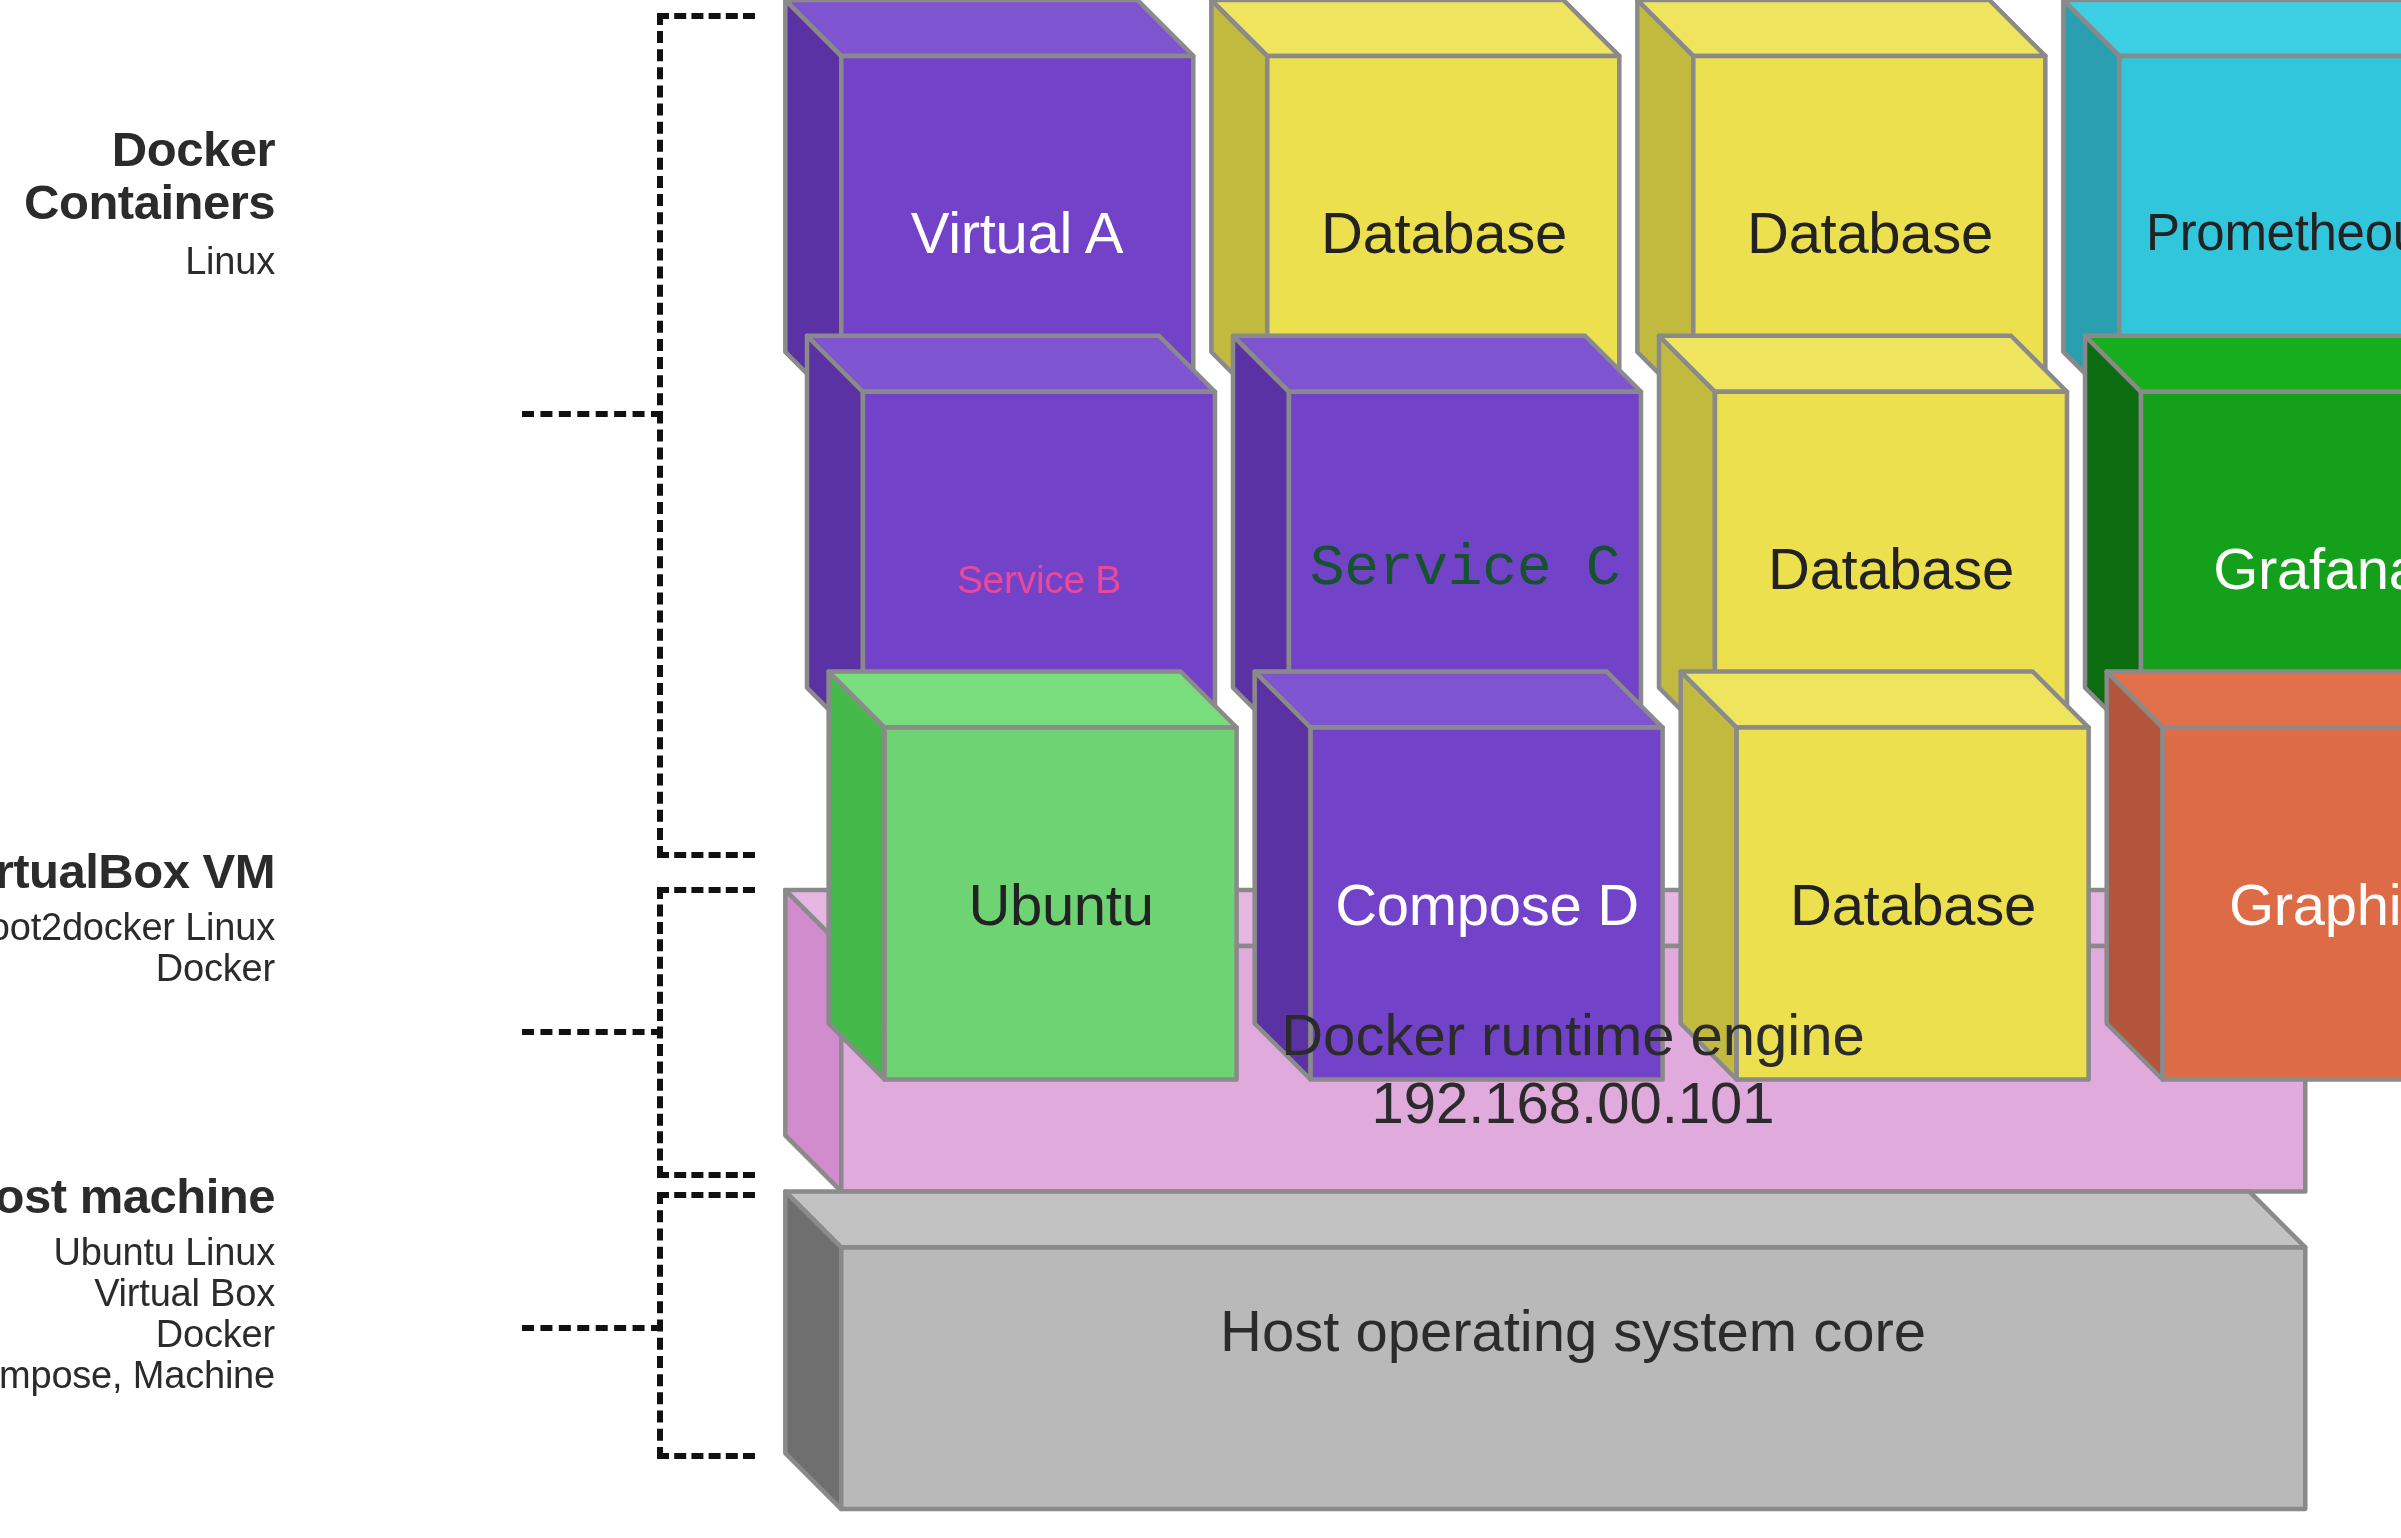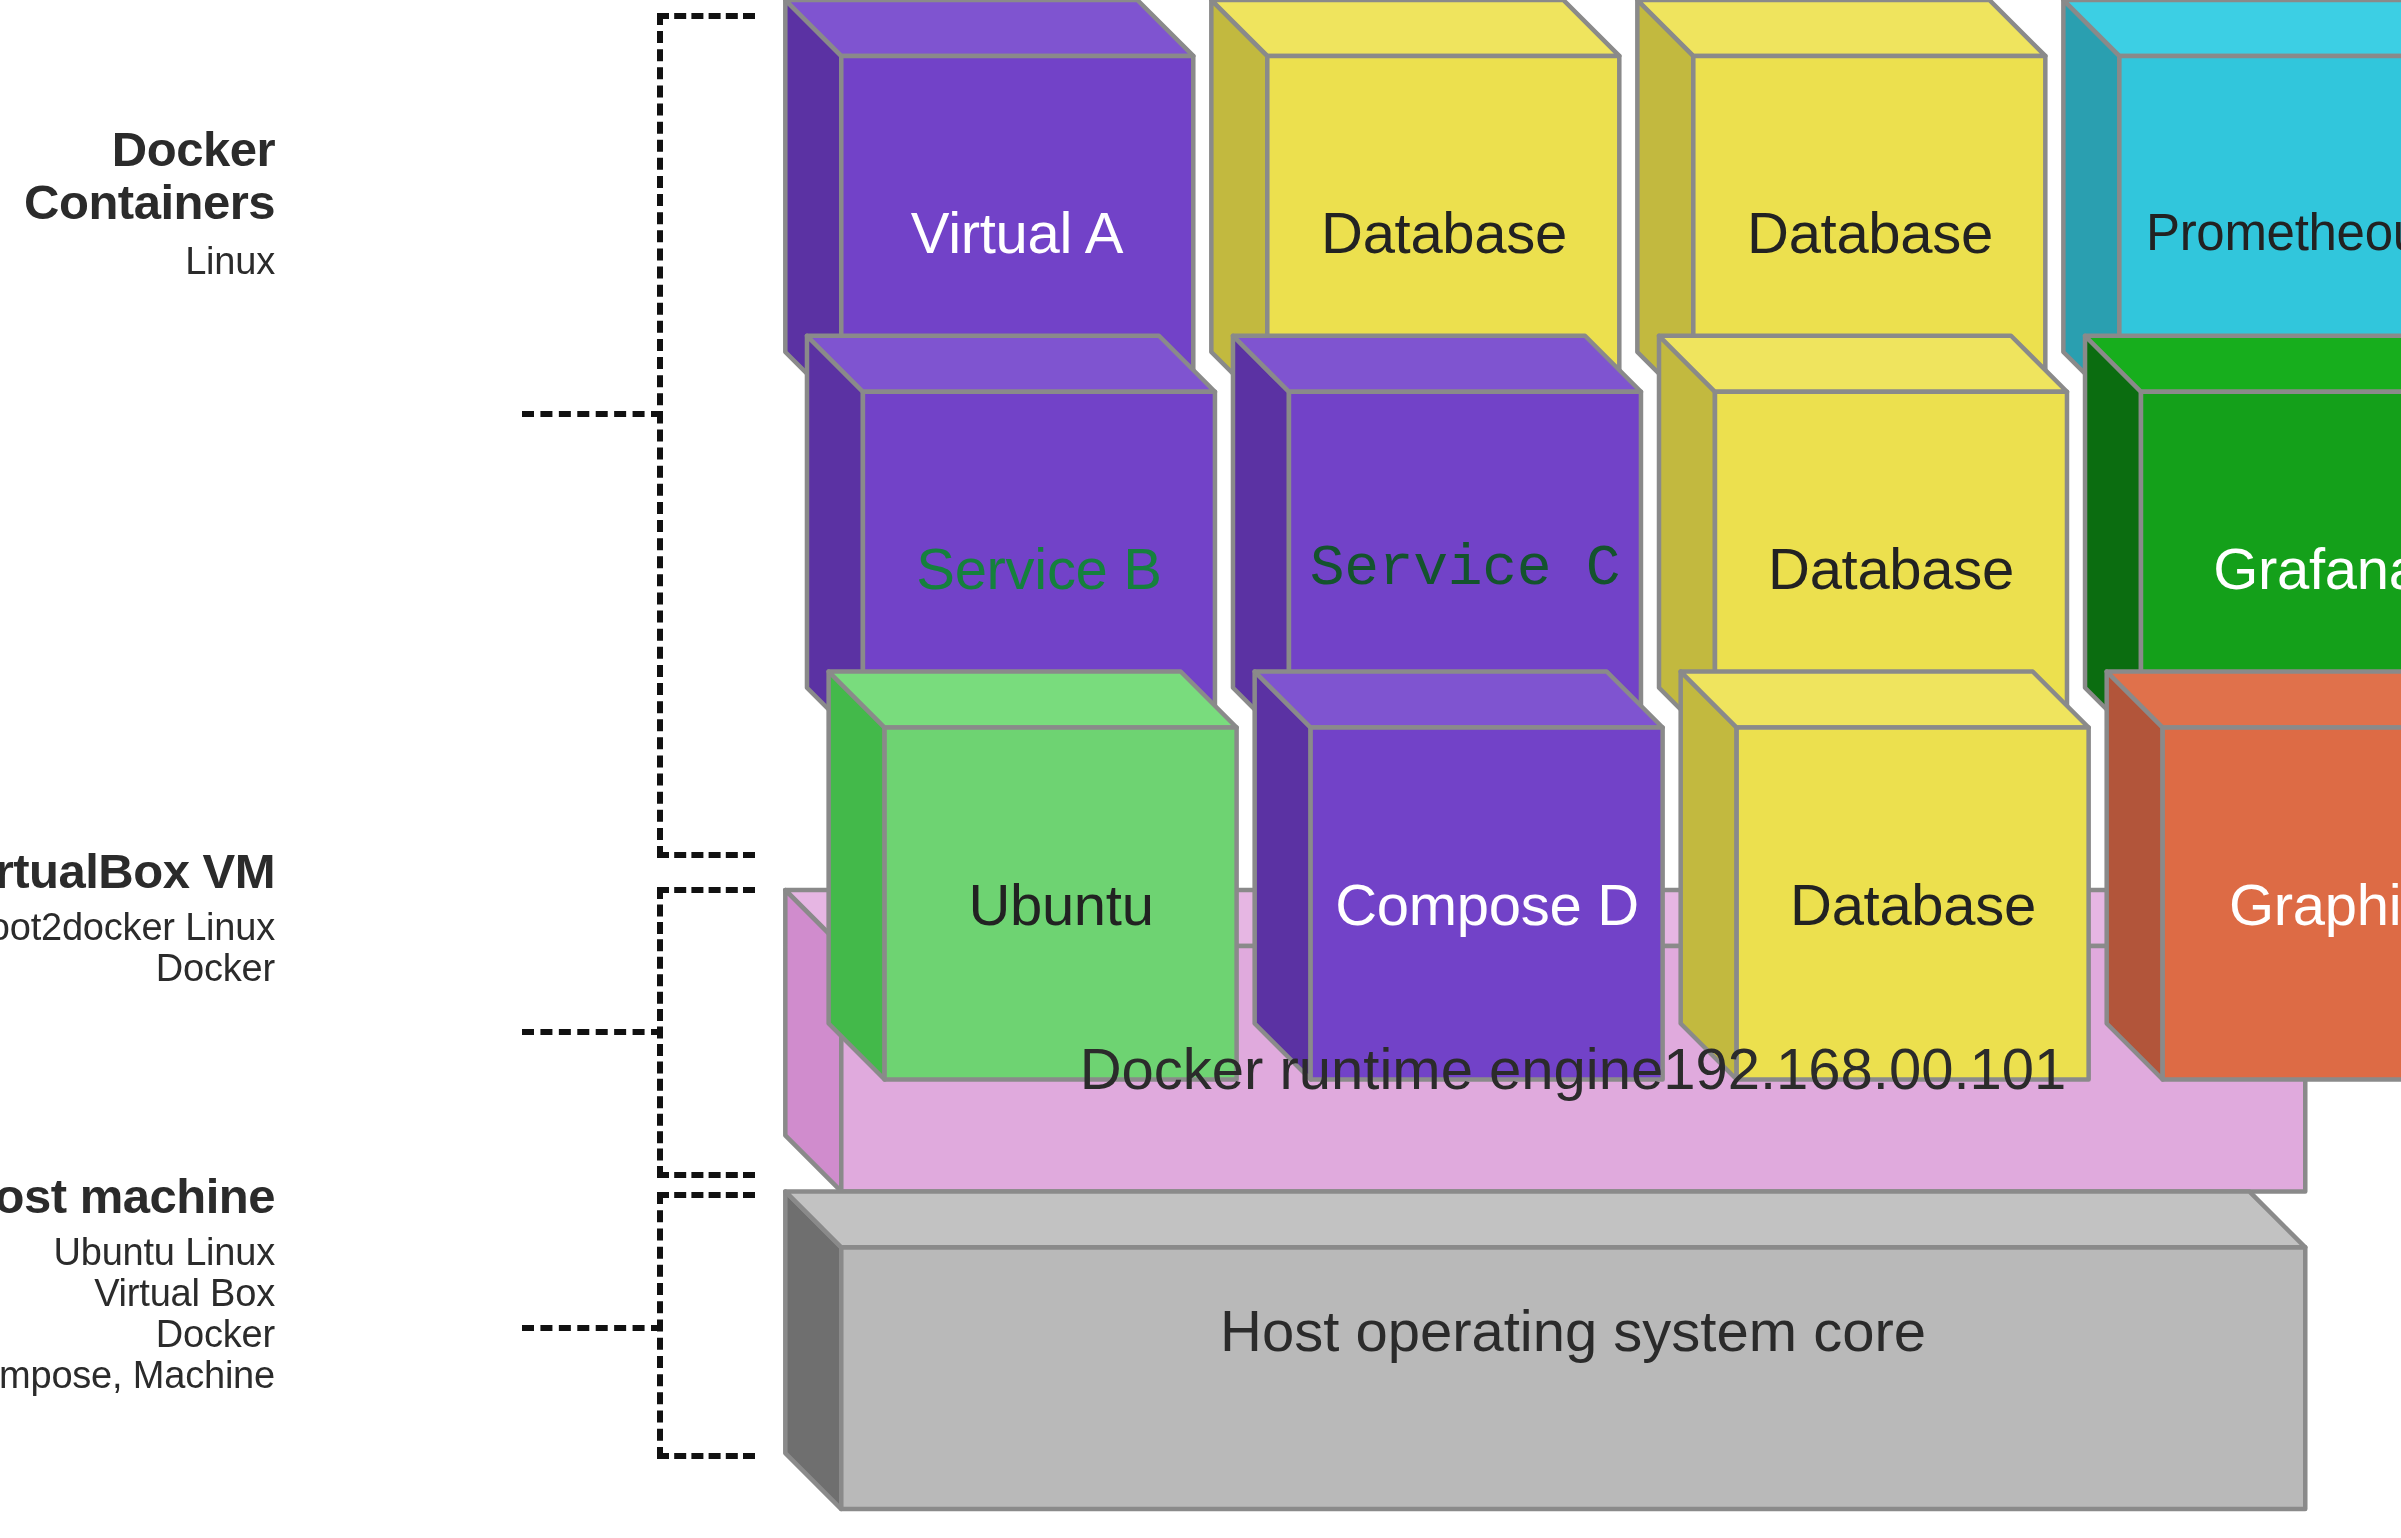--- a/index.html
+++ b/index.html
@@ -83,21 +83,21 @@
     display: flex;
     align-items: center;
     justify-content: center;
     text-align: center;
     pointer-events: none;
     letter-spacing: -0.3px;
   }
   .slab-label {
     position: absolute;
     display: flex;
-    flex-direction: row;
+    flex-direction: column;
     align-items: center;
     justify-content: center;
     text-align: center;
     color: #2b2b2b;
     pointer-events: none;
   }
   .slab-label .l1 { line-height: 1.18; }
   .slab-label .l2 { line-height: 1.18; }
 </style>
 </head>
@@ -191,21 +191,21 @@
         <polygon points="918,744 1308,744 1370,806 980,806" fill="#79dc7d" stroke="#8a8a8a" stroke-width="5" stroke-linejoin="round"></polygon>
         <polygon points="980,806 1370,806 1370,1196 980,1196" fill="#6ed372" stroke="#8a8a8a" stroke-width="5" stroke-linejoin="round"></polygon>
       </svg>
   <div class="cube-label" style="left: 2120px; top: 56px; width: 352px; height: 352px; color: rgb(34, 34, 34); font-size: 51px;">Prometheous</div>
       <div class="cube-label" style="left: 1694px; top: 56px; width: 352px; height: 352px; color: rgb(34, 34, 34); font-size: 58px;">Database</div>
       <div class="cube-label" style="left: 1268px; top: 56px; width: 352px; height: 352px; color: rgb(34, 34, 34); font-size: 58px;">Database</div>
       <div class="cube-label" style="left: 841px; top: 56px; width: 352px; height: 352px; color: rgb(255, 255, 255); font-size: 58px;">Virtual A</div>
       <div class="cube-label" style="left: 2141px; top: 392px; width: 352px; height: 352px; color: rgb(255, 255, 255); font-size: 58px;">Grafana</div>
       <div class="cube-label" style="left: 1715px; top: 392px; width: 352px; height: 352px; color: rgb(34, 34, 34); font-size: 58px;">Database</div>
       <div class="cube-label" style="left: 1289px; top: 392px; width: 352px; height: 352px; color: #14532d; font-size: 58px; font-family: Liberation Mono, monospace;">Service C</div>
-      <div class="cube-label" style="left: 863px; top: 392px; width: 352px; height: 352px; color: #15803d; font-size: 58px;">Service B</div>
+      <div class="cube-label" style="left: 863px; top: 404px; width: 352px; height: 352px; color: #ec4899; font-size: 39px;">Service B</div>
       <div class="cube-label" style="left: 2163px; top: 728px; width: 352px; height: 352px; color: rgb(255, 255, 255); font-size: 58px;">Graphite</div>
       <div class="cube-label" style="left: 1737px; top: 728px; width: 352px; height: 352px; color: rgb(34, 34, 34); font-size: 58px;">Database</div>
       <div class="cube-label" style="left: 1311px; top: 728px; width: 352px; height: 352px; color: rgb(255, 255, 255); font-size: 58px;">Compose D</div>
       <div class="cube-label" style="left: 885px; top: 728px; width: 352px; height: 352px; color: rgb(34, 34, 34); font-size: 58px;">Ubuntu</div>
       <div class="slab-label" style="left: 841px; top: 946px; width: 1464px; height: 246px; color: rgb(43, 43, 43); font-size: 58px;">
         <div class="l1">Docker runtime engine</div>
         <div class="l2">192.168.00.101</div>
       </div>
       <div class="slab-label" style="left: 841px; top: 1200px; width: 1464px; height: 262px; color: rgb(43, 43, 43); font-size: 58px;">
         <div class="l1">Host operating system core</div>

